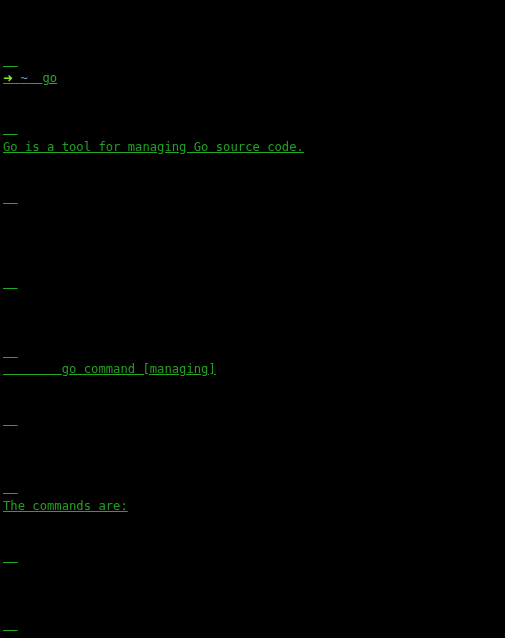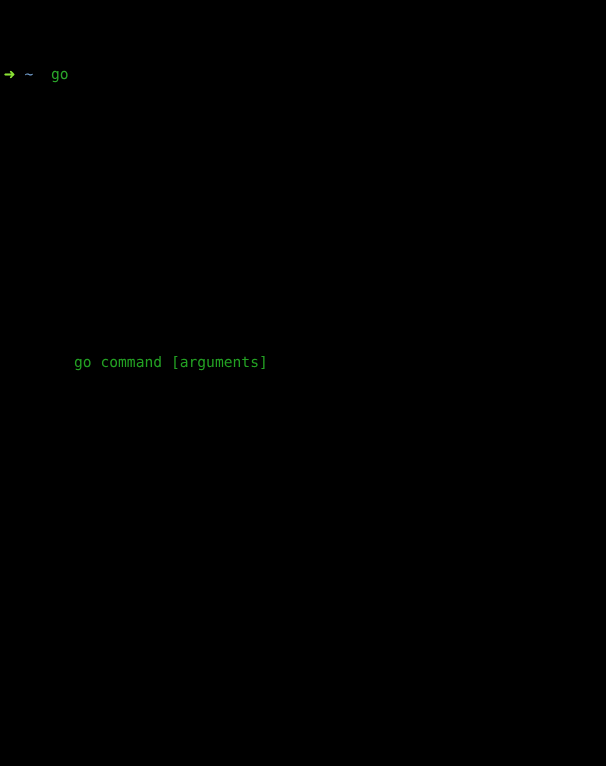--- a/index.html
+++ b/index.html
@@ -10,27 +10,28 @@
   body {
     width: 505px;
     height: 638px;
     overflow: hidden;
     font-family: "DejaVu Sans Mono", "Liberation Mono", monospace;
   }
   #terminal {
     width: 505px;
     height: 522px;
     background: #000000;
-    padding: 3px 0 0 3px;
+    padding: 19px 0 0 3px;
     box-sizing: border-box;
     font-size: 12.2px;
     line-height: 17.1px;
     color: #22aa22;
     white-space: pre;
     letter-spacing: 0px;
+    text-decoration: underline;
   }
   .line {
     height: 17.1px;
     white-space: pre;
   }
   .blank {
     height: 17.1px;
   }
   .prompt-line {
     height: 17px;
@@ -51,30 +52,32 @@
     color: #23a023;
   }
 </style>
 </head>
 <body>
 
 <div id="terminal">
 
   <div class="prompt-line"><span class="arrow">➜</span><span> </span><span class="tilde">~</span><span>  </span><span class="cmd-text">go</span></div>
 
+  <div class="line out">Go is a tool for managing Go source code.</div>
 
   <div class="blank"></div>
 
 
   <div class="blank"></div>
 
-  <div class="line out"><span>        </span><span>go command [arguments]</span></div>
+  <div class="line out"><span>        </span><span>go command [managing]</span></div>
 
   <div class="blank"></div>
 
+  <div class="line out">The commands are:</div>
 
   <div class="blank"></div>
 
   
   
   
   
   
   
   

